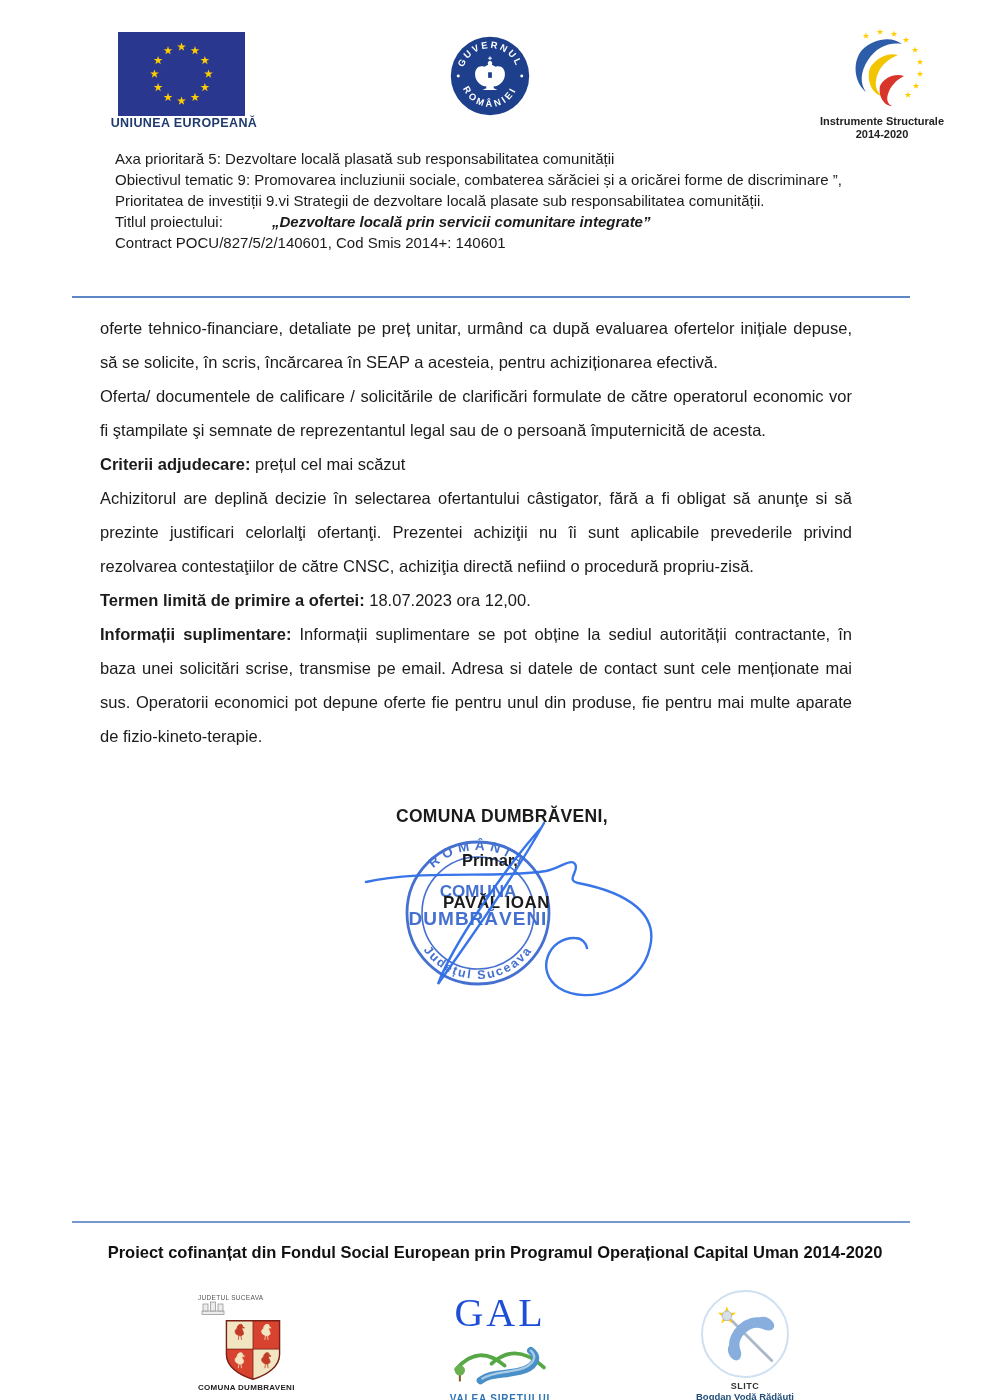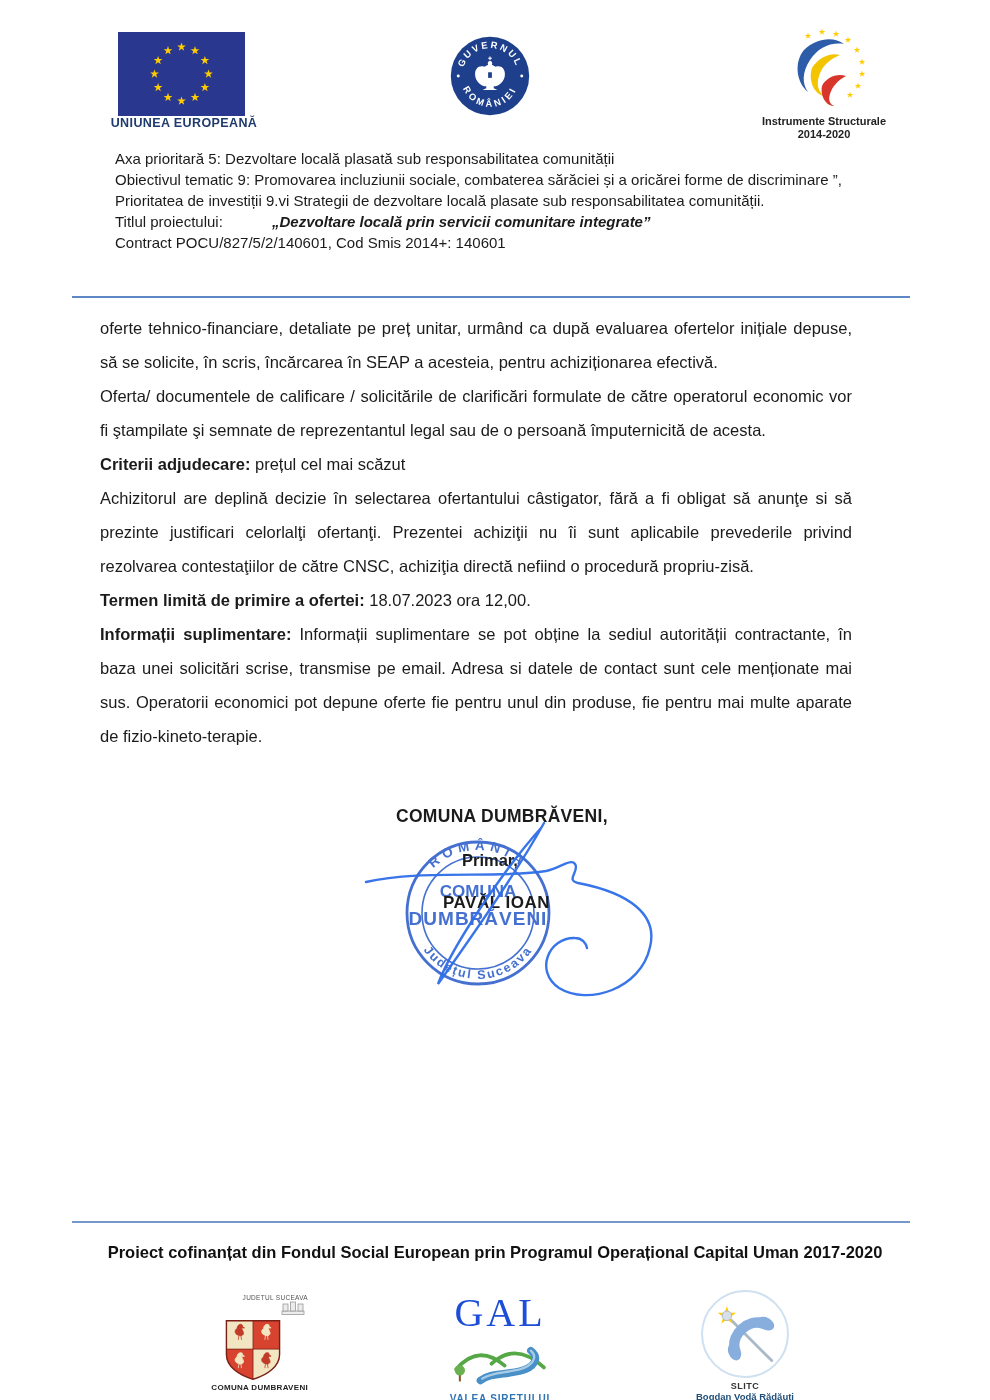--- a/index.html
+++ b/index.html
@@ -12,41 +12,41 @@
   .abs{position:absolute;}
   
   .smudge{top:0;left:260;width:720;height:4px;opacity:.45;border-radius:2px;
     background:linear-gradient(90deg,transparent,#b9bdc4 25%,#8f969f 55%,#c6cad0 82%,transparent);}
   
   .eu-flag{left:118px;top:32px;width:127px;height:84px;}
   .eu-label{left:104px;top:116px;width:160px;text-align:center;font-size:12.5px;font-weight:bold;color:#1e3a6e;letter-spacing:.4px;}
   
   .gov-seal{left:448px;top:34px;width:84px;height:84px;}
   
-  .is-block{left:756px;top:28px;width:136px;text-align:center;}
+  .is-block{left:814px;top:28px;width:136px;text-align:center;}
   .is-graphic{display:block;margin:0 auto;}
   .is-text{font-size:11px;font-weight:bold;color:#222;line-height:13px;margin-top:2px;}
   
   .prog{left:115px;top:148px;width:800px;font-size:15px;line-height:21px;}
   .prog .bold{font-weight:bold;}
   .prog .title-it{font-weight:bold;font-style:italic;margin-left:45px;}
   .rule-top{left:72px;top:296px;width:838px;height:2px;background:#4c7abf;opacity:.9;}
   
   .body-text{left:100px;top:311px;width:752px;font-size:16.5px;line-height:34px;text-align:justify;}
   .body-text p{margin:0;}
   .lead{font-weight:bold;}
   
   .sig-org{left:396px;top:806px;font-size:17.5px;font-weight:bold;letter-spacing:.3px;}
   .sig-role{left:462px;top:851px;font-size:16.5px;font-weight:bold;}
   .sig-name{left:443px;top:893px;font-size:17px;font-weight:bold;letter-spacing:.5px;}
   .stamp-svg{left:330px;top:795px;width:360px;height:240px;}
   
   .rule-bottom{left:72px;top:1221px;width:838px;height:2px;background:#5e86c4;opacity:.85;}
   .cofinance{left:0;top:1243px;width:990px;text-align:center;font-size:16.5px;font-weight:bold;color:#111;}
-  .coat-block{left:198px;top:1294px;width:110px;text-align:right;}
+  .coat-block{left:198px;top:1294px;width:110px;text-align:left;}
   .coat-top{font-size:6.5px;color:#555;letter-spacing:.3px;}
   .coat-bottom{font-size:8px;font-weight:bold;color:#222;letter-spacing:.3px;margin-top:2px;}
   .gal-block{left:438px;top:1294px;width:124px;text-align:center;}
   .gal-title{font-family:"Liberation Serif","DejaVu Serif",serif;font-size:40px;line-height:38px;color:#1d4ed8;letter-spacing:3px;}
   .gal-sub{font-size:10px;font-weight:bold;color:#2e74b5;letter-spacing:.8px;line-height:13px;}
   .slitc-block{left:690px;top:1290px;width:110px;text-align:center;}
   .slitc-circle{width:84px;height:84px;border-radius:50%;border:2px solid #cfe0f0;margin:0 auto;background:#fff;}
   .slitc-title{font-size:9px;font-weight:bold;color:#333;margin-top:3px;letter-spacing:.5px;}
   .slitc-sub{font-size:9.5px;font-weight:bold;color:#1f4e79;}
 </style>
@@ -165,21 +165,21 @@
   <div class="abs sig-name">PAVĂL IOAN</div>
 
   <svg class="abs stamp-svg" viewBox="330 795 360 240">
     <g fill="none" stroke="#2e6ee8" stroke-width="2.4" stroke-linecap="round" opacity="0.95">
       <path d="M544,823 C518,870 468,942 438,984 C452,946 505,868 541,828"></path>
       <path d="M366,882 C420,869 502,879 546,871 C560,868 571,858 575,864 C580,871 565,880 578,883 C630,893 658,915 650,947 C641,989 588,1006 559,988 C534,971 549,937 575,938 C582,938 586,943 587,948"></path>
     </g>
   </svg>
 
   <div class="abs rule-bottom"></div>
-  <div class="abs cofinance">Proiect cofinanțat din Fondul Social European prin Programul Operațional Capital Uman 2017-2020</div>
+  <div class="abs cofinance">Proiect cofinanțat din Fondul Social European prin Programul Operațional Capital Uman 2014-2020</div>
 
   <div class="abs coat-block">
     <div class="coat-top">JUDETUL SUCEAVA</div>
     <svg width="30" height="14" viewBox="0 0 30 14">
       <rect x="4" y="10" width="22" height="3.5" fill="#ececec" stroke="#999" stroke-width="0.8"></rect>
       <rect x="5" y="3" width="5" height="7" fill="#ececec" stroke="#999" stroke-width="0.8"></rect>
       <rect x="12.5" y="1" width="5" height="9" fill="#ececec" stroke="#999" stroke-width="0.8"></rect>
       <rect x="20" y="3" width="5" height="7" fill="#ececec" stroke="#999" stroke-width="0.8"></rect>
     </svg>
     <svg width="64" height="62" viewBox="0 0 64 70" style="display:block;margin:0 auto;">

